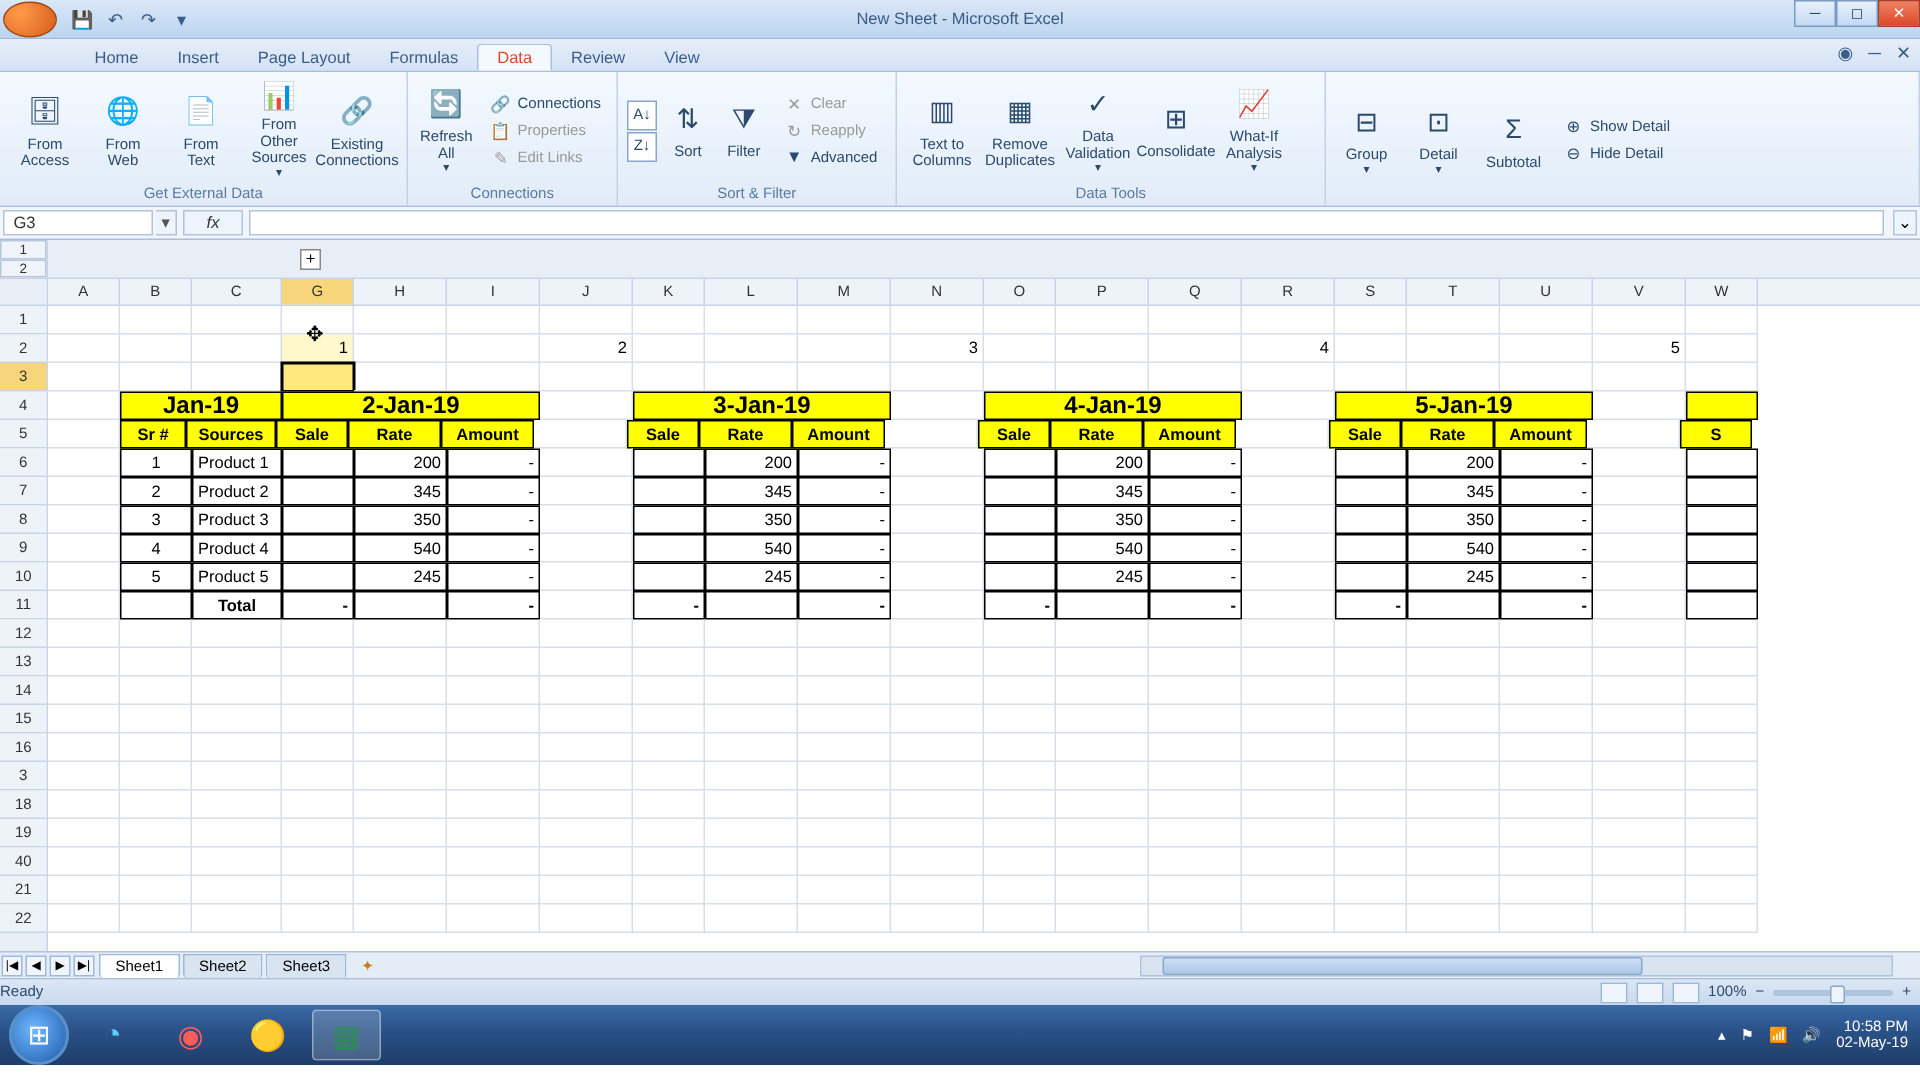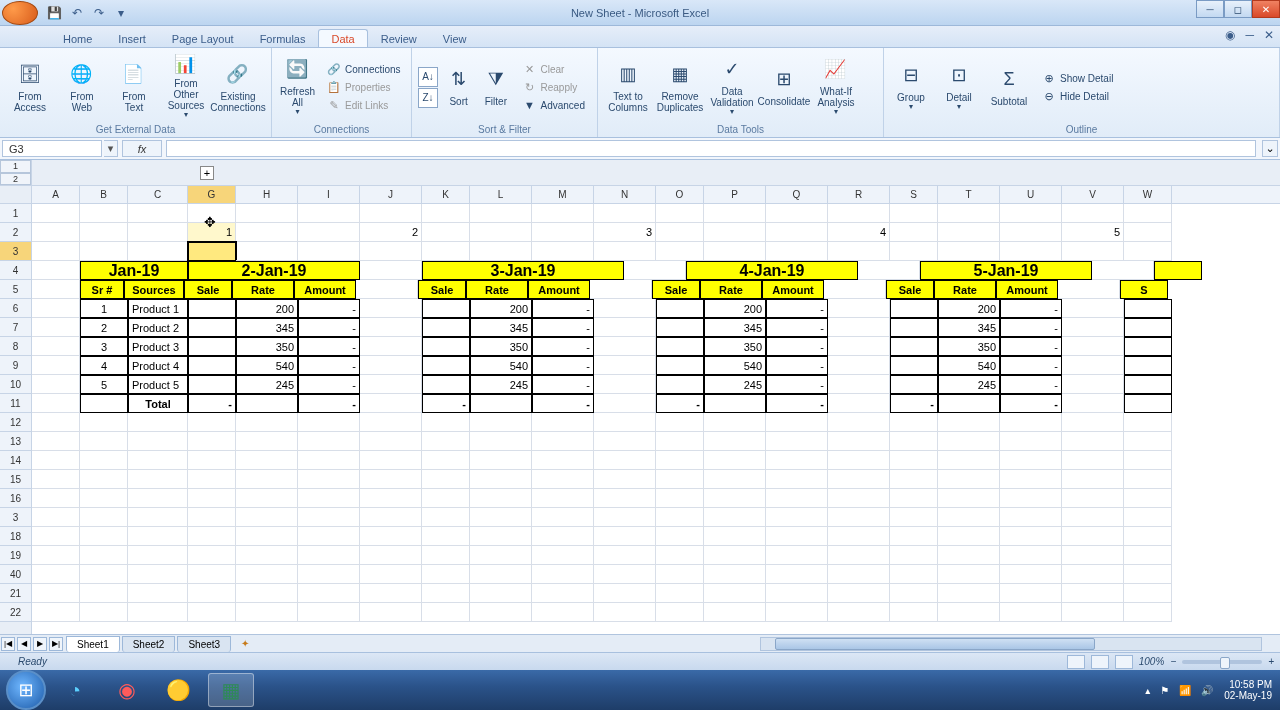--- a/index.html
+++ b/index.html
@@ -80,21 +80,21 @@
 
 .sheet-tab-row { height:18px; background:#e4ecf6; display:flex; align-items:center; font-size:10px; border-top:1px solid #b0c4de; position:relative;}
 .nav-btn { width:14px; height:14px; border:1px solid #9db8d9; background:#f0f5fb; display:flex; align-items:center; justify-content:center; margin:0 1px; font-size:8px; cursor:pointer;}
 .sheet-tab { padding:2px 10px; border:1px solid #9db8d9; border-bottom:none; background:#fff; margin-left:2px; cursor:pointer; border-radius:0 0 3px 3px;}
 .sheet-tab.inactive { background:#d9e4f1;}
 .sheet-new { width:20px; height:14px; margin-left:4px; display:flex; align-items:center; justify-content:center; color:#c77b1a;}
 .hscroll { position:absolute; right:18px; left:760px; top:2px; height:14px; background:#d9e4f1; border:1px solid #b0c4de;}
 .hscroll-thumb { position:absolute; left:14px; width:320px; top:0; bottom:0; background:linear-gradient(#cfe0f3,#aac6e6); border:1px solid #8aa6c8; border-radius:2px;}
 
 
-.statusbar { height:18px; background:linear-gradient(#dce7f5,#c8d9ee); display:flex; align-items:center; font-size:10px; color:#2b4a6e; padding:0 18px; border-top:1px solid #a8c0de; position:relative;font-style:italic;}
+.statusbar { height:18px; background:linear-gradient(#dce7f5,#c8d9ee); display:flex; align-items:center; font-size:10px; color:#2b4a6e; padding:0 0; border-top:1px solid #a8c0de; position:relative;}
 .statusbar .right { position:absolute; right:6px; display:flex; align-items:center; gap:6px;}
 .view-btn { width:18px; height:14px; border:1px solid #9db8d9; background:#eef4fb;}
 .zoom-slider { width:80px; height:4px; background:#b0c4de; position:relative; border-radius:2px;}
 .zoom-slider::after { content:''; position:absolute; left:38px; top:-3px; width:8px; height:10px; background:#eef4fb; border:1px solid #8aa6c8; border-radius:2px;}
 
 
 .taskbar { height:40px; background:linear-gradient(#3a6aa8,#2b538a 40%,#1e3d68); display:flex; align-items:center; padding:0 6px; position:relative;}
 .start-btn { width:40px; height:40px; background:radial-gradient(circle at 40% 40%, #6fb7ff, #1c5aa8); border-radius:50%; border:2px solid #5a8fc8; display:flex; align-items:center; justify-content:center;}
 .start-flag { font-size:18px; color:#fff;}
 .task-icon { width:46px; height:34px; margin-left:6px; border-radius:3px; display:flex; align-items:center; justify-content:center; font-size:20px;}
@@ -269,21 +269,20 @@
         <div class="small-item">
             <span class="si-ico">⊕</span>
             <span>Show Detail</span>
           </div>
         <div class="small-item">
             <span class="si-ico">⊖</span>
             <span>Hide Detail</span>
           </div>
       </div>
     </div>
-    <div class="ribbon-group-label">Outline</div>
   </div>
 </div>
 
 <div class="formula-row">
   <div class="name-box">G3</div>
   <div class="name-dd">▾</div>
   <div class="fx-btn">fx</div>
   <div class="formula-bar"></div>
   <div class="formula-expand">⌄</div>
 </div>
@@ -414,21 +413,21 @@
           <div class="cell" style="width: 62px;"></div>
           <div class="cell" style="width: 62px;"></div>
           <div class="cell" style="width: 62px;"></div>
           <div class="cell" style="width: 48px;"></div>
         </div>
         <div class="cell-row">
           <div class="cell" style="width: 48px;"></div>
           <div class="cell yellow-h" style="width: 108px; font-size: 16px;">Jan-19</div>
           <div class="cell yellow-h" style="width: 172px; font-size: 16px;">2-Jan-19</div>
           <div class="cell" style="width: 62px;"></div>
-          <div class="cell yellow-h" style="width: 202px; font-size: 16px;">3-Jan-19</div>
+          <div class="cell yellow-h" style="width: 172px; font-size: 16px;">3-Jan-19</div>
           <div class="cell" style="width: 62px;"></div>
           <div class="cell yellow-h" style="width: 172px; font-size: 16px;">4-Jan-19</div>
           <div class="cell" style="width: 62px;"></div>
           <div class="cell yellow-h" style="width: 172px; font-size: 16px;">5-Jan-19</div>
           <div class="cell" style="width: 62px;"></div>
           <div class="cell yellow-h" style="width: 48px; font-size: 16px;"></div>
         </div>
         <div class="cell-row">
           <div class="cell" style="width: 48px;"></div>
           <div class="cell th" style="width: 44px;">Sr #</div>

